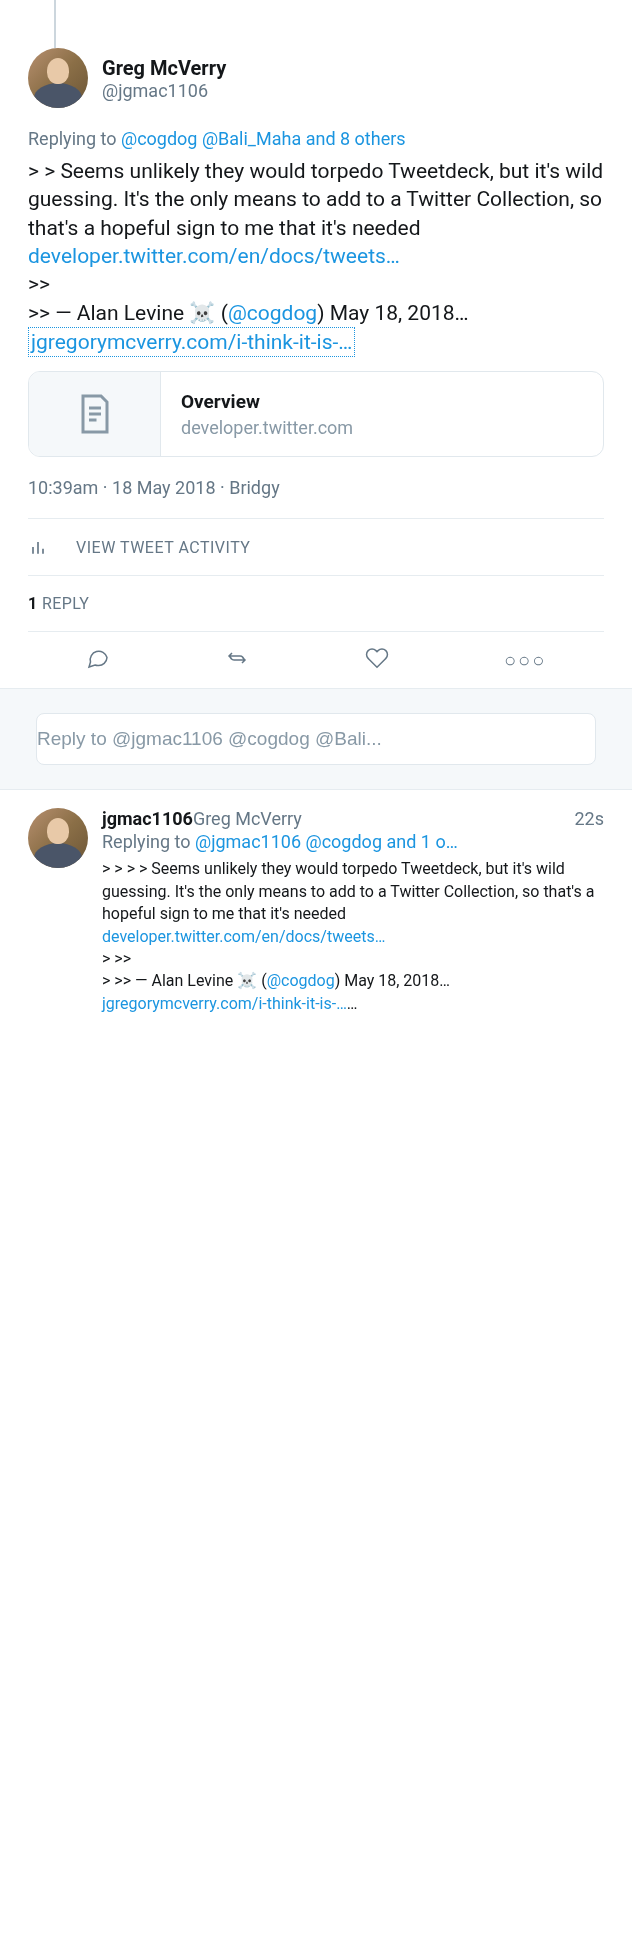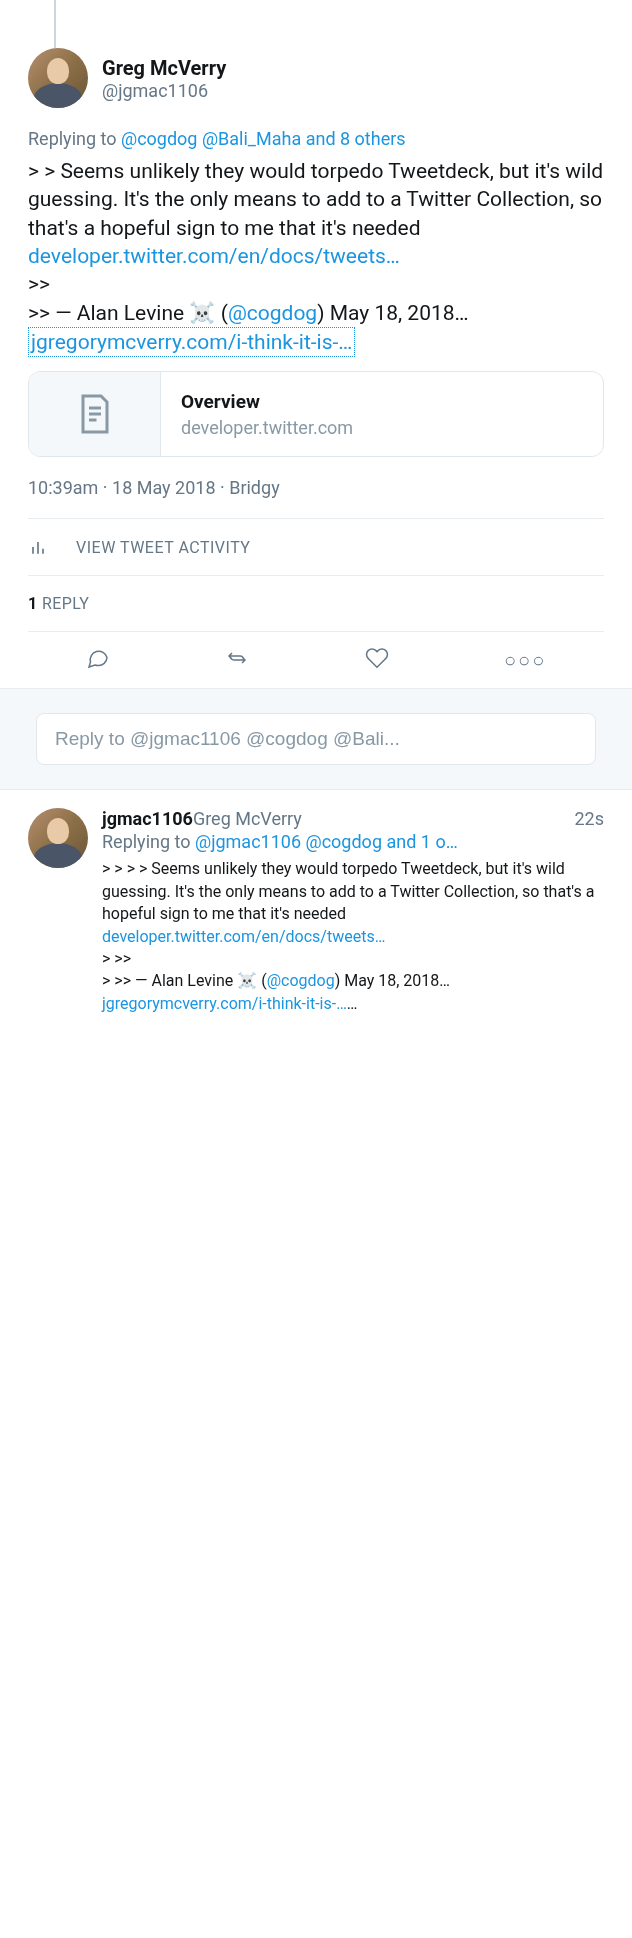--- a/index.html
+++ b/index.html
@@ -148,21 +148,21 @@
   stroke-width: 1.5;
 }
 .more-dots { color: #657786; font-size: 20px; letter-spacing: 2px; }
 .reply-compose {
   padding: 24px 36px;
   border-bottom: 1px solid #e6ecf0;
   background: #f5f8fa;
 }
 .reply-input {
   width: 100%;
-  padding: 14px 18px;
+  padding: 14px 0;
   font-size: 19px;
   border: 1px solid #e1e8ed;
   border-radius: 8px;
   background: #fff;
   color: #657786;
 }
 .reply-input::placeholder { color: #8899a6; }
 .reply-tweet {
   padding: 18px 28px 20px 28px;
   display: flex;

